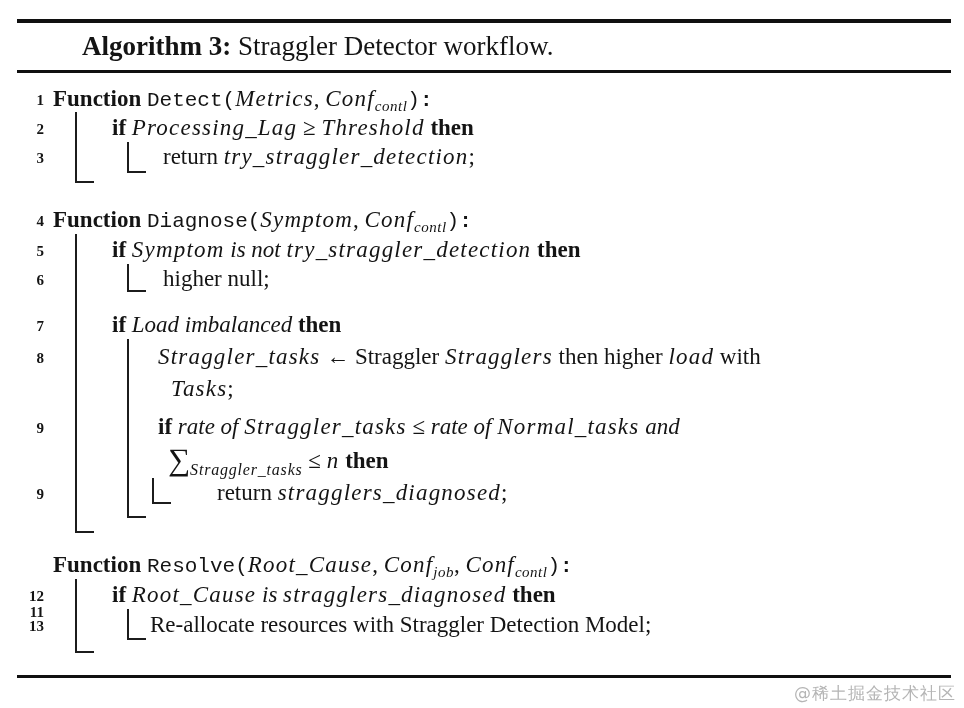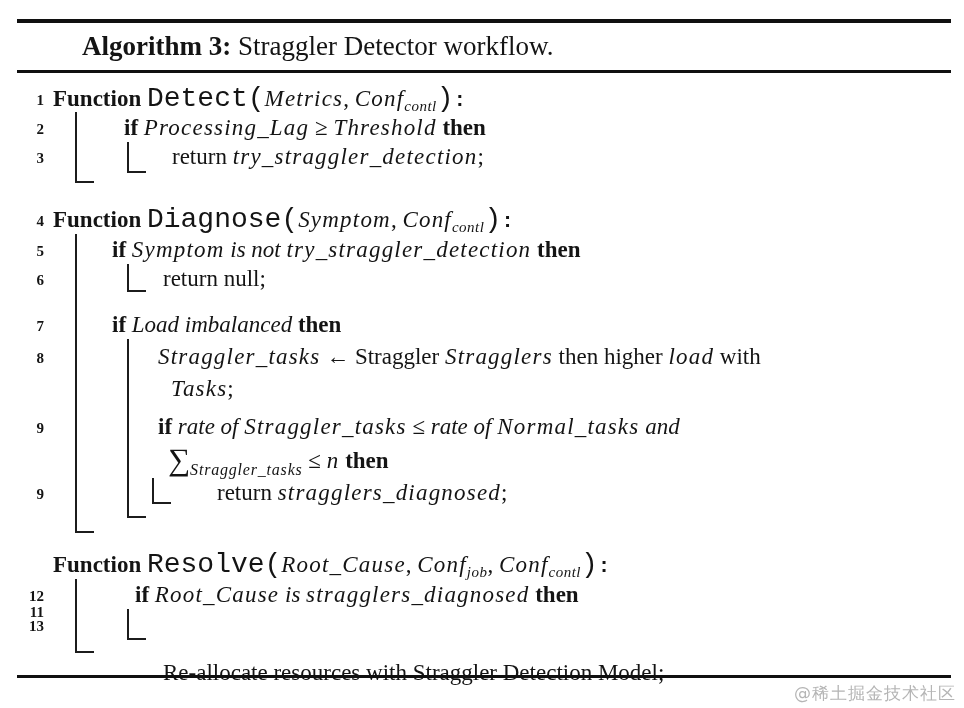--- a/index.html
+++ b/index.html
@@ -10,21 +10,21 @@
   }
   .hrule { position:absolute; left:17px; width:934px; background:#101010; }
   .caption { position:absolute; left:38px; top:31px; font-size:27px; white-space:pre;margin-left:44px; }
   .caption b { font-weight:700; }
   .code-line { position:absolute; font-size:23px; line-height:24px; white-space:pre; }
   .line-num { position:absolute; left:16px; width:28px; text-align:right;
               font-size:15px; font-weight:700; line-height:16px; }
   .vrule { position:absolute; width:2px; background:#1c1c1c; }
   .foot  { position:absolute; height:2px; width:19px; background:#1c1c1c; }
   .seg-kw, .seg-kwi { font-weight:700; }
-  .seg-fn  { font-family:"Liberation Mono", monospace; font-size:28px; }
+  .seg-fn  { font-family:"Liberation Mono", monospace; font-size:21px; }
   .seg-fnb { font-family:"Liberation Mono", monospace; font-size:21px; font-weight:700; }
   .seg-rm  { }
   .seg-mi  { font-style:italic; letter-spacing:1.2px; }
   .seg-ti  { font-style:italic;text-align:right; }
   .seg-sub { font-style:italic; font-size:15px; position:relative; top:5px; letter-spacing:0.5px; }
   .seg-sum { font-size:31px; position:relative; top:2px; }
   .seg-sumsub { font-style:italic; font-size:16px; position:relative; top:7px; letter-spacing:0.8px; }
   .watermark { position:absolute; right:8px; top:682px; font-size:17px; color:#b5b5b5;
                font-family:"DejaVu Sans", sans-serif; letter-spacing:1px; }
 </style>
@@ -55,44 +55,44 @@
     <div class="vrule" style="left: 152px; top: 478px; height: 26px; background: rgb(28, 28, 28);"></div>
     <div class="foot" style="left: 152px; top: 502px; background: rgb(28, 28, 28);"></div>
 
     <div class="vrule" style="left: 75px; top: 579px; height: 74px; background: rgb(28, 28, 28);"></div>
     <div class="foot" style="left: 75px; top: 651px; background: rgb(28, 28, 28);"></div>
     <div class="vrule" style="left: 127px; top: 609px; height: 31px; background: rgb(28, 28, 28);"></div>
     <div class="foot" style="left: 127px; top: 638px; background: rgb(28, 28, 28);"></div>
   <div class="line-num" style="top: 92px;">1</div>
       <div class="code-line" style="top: 87px; left: 53px;"><span class="seg-kw">Function </span><span class="seg-fn">Detect(</span><span class="seg-mi">Metrics</span><span class="seg-rm">, </span><span class="seg-mi">Conf</span><span class="seg-sub">contl</span><span class="seg-fn">)</span><span class="seg-fnb">:</span></div>
       <div class="line-num" style="top: 121px;">2</div>
-      <div class="code-line" style="top: 116px; left: 124px; font-family: Liberation Serif, serif;"><span class="seg-kwi">if </span><span class="seg-mi">Processing_Lag</span><span class="seg-rm"> ≥ </span><span class="seg-mi">Threshold</span><span class="seg-kwi"> then</span></div>
+      <div class="code-line" style="top: 116px; left: 112px; font-family: Liberation Serif, serif;"><span class="seg-kwi">if </span><span class="seg-mi">Processing_Lag</span><span class="seg-rm"> ≥ </span><span class="seg-mi">Threshold</span><span class="seg-kwi"> then</span></div>
       <div class="line-num" style="top: 150px;">3</div>
-      <div class="code-line" style="top: 145px; left: 172px;"><span class="seg-rm">return </span><span class="seg-mi">try_straggler_detection</span><span class="seg-rm">;</span></div>
+      <div class="code-line" style="top: 145px; left: 163px;"><span class="seg-rm">return </span><span class="seg-mi">try_straggler_detection</span><span class="seg-rm">;</span></div>
       <div class="line-num" style="top: 213px;">4</div>
       <div class="code-line" style="top: 208px; left: 53px;"><span class="seg-kw">Function </span><span class="seg-fn">Diagnose(</span><span class="seg-mi">Symptom</span><span class="seg-rm">, </span><span class="seg-mi">Conf</span><span class="seg-sub">contl</span><span class="seg-fn">)</span><span class="seg-fnb">:</span></div>
       <div class="line-num" style="top: 243px;">5</div>
       <div class="code-line" style="top: 238px; left: 112px;"><span class="seg-kwi">if </span><span class="seg-mi">Symptom</span><span class="seg-ti"> is not </span><span class="seg-mi">try_straggler_detection</span><span class="seg-kwi"> then</span></div>
       <div class="line-num" style="top: 272px;">6</div>
-      <div class="code-line" style="top: 267px; left: 163px;"><span class="seg-rm">return null;</span></div>
+      <div class="code-line" style="top: 267px; left: 163px;"><span class="seg-rm">higher null;</span></div>
       <div class="line-num" style="top: 318px;">7</div>
       <div class="code-line" style="top: 313px; left: 112px;"><span class="seg-kwi">if </span><span class="seg-ti">Load imbalanced</span><span class="seg-kwi"> then</span></div>
       <div class="line-num" style="top: 350px;">8</div>
       <div class="code-line" style="top: 345px; left: 158px;"><span class="seg-mi">Straggler_tasks</span><span class="seg-rm"> ← Straggler </span><span class="seg-mi">Stragglers</span><span class="seg-rm"> then higher </span><span class="seg-mi">load</span><span class="seg-rm"> with</span></div>
       <div class="code-line" style="top: 377px; left: 171px;"><span class="seg-mi">Tasks</span><span class="seg-rm">;</span></div>
       <div class="line-num" style="top: 420px;">9</div>
       <div class="code-line" style="top: 415px; left: 158px;"><span class="seg-kwi">if </span><span class="seg-ti">rate of </span><span class="seg-mi">Straggler_tasks</span><span class="seg-rm"> ≤ </span><span class="seg-ti">rate of </span><span class="seg-mi">Normal_tasks</span><span class="seg-ti"> and</span></div>
       <div class="code-line" style="top: 446px; left: 168px;"><span class="seg-sum">∑</span><span class="seg-sumsub">Straggler_tasks</span><span class="seg-rm"> ≤ </span><span class="seg-mi">n</span><span class="seg-kwi"> then</span></div>
       <div class="line-num" style="top: 486px;">9</div>
       <div class="code-line" style="top: 481px; left: 217px;"><span class="seg-rm">return </span><span class="seg-mi">stragglers_diagnosed</span><span class="seg-rm">;</span></div>
       <div class="line-num" style="top: 558px; margin-top: 46px;">11</div>
       <div class="code-line" style="top: 553px; left: 53px;"><span class="seg-kw">Function </span><span class="seg-fn">Resolve(</span><span class="seg-mi">Root_Cause</span><span class="seg-rm">, </span><span class="seg-mi">Conf</span><span class="seg-sub">job</span><span class="seg-rm">, </span><span class="seg-mi">Conf</span><span class="seg-sub">contl</span><span class="seg-fn">)</span><span class="seg-fnb">:</span></div>
       <div class="line-num" style="top: 588px;">12</div>
-      <div class="code-line" style="top: 583px; left: 112px; margin-left: 23px;"><span class="seg-kwi">if </span><span class="seg-mi">Root_Cause</span><span class="seg-ti"> is </span><span class="seg-mi">stragglers_diagnosed</span><span class="seg-kwi"> then</span></div>
+      <div class="code-line" style="top: 583px; left: 112px;"><span class="seg-kwi">if </span><span class="seg-mi">Root_Cause</span><span class="seg-ti"> is </span><span class="seg-mi">stragglers_diagnosed</span><span class="seg-kwi"> then</span></div>
       <div class="line-num" style="top: 618px;">13</div>
-      <div class="code-line" style="top: 613px; left: 163px; margin-top: 48px;"><span class="seg-rm">Re-allocate resources with Straggler Detection Model;</span></div>
+      <div class="code-line" style="top: 613px; left: 150px;"><span class="seg-rm">Re-allocate resources with Straggler Detection Model;</span></div>
     </div>
 
   <div class="hrule" style="top: 675px; height: 3px; background: rgb(16, 16, 16);"></div>
 
   <div class="watermark" style="color: rgb(181, 181, 181);">@稀土掘金技术社区</div>
 
 </div>
 
 </body></html>

